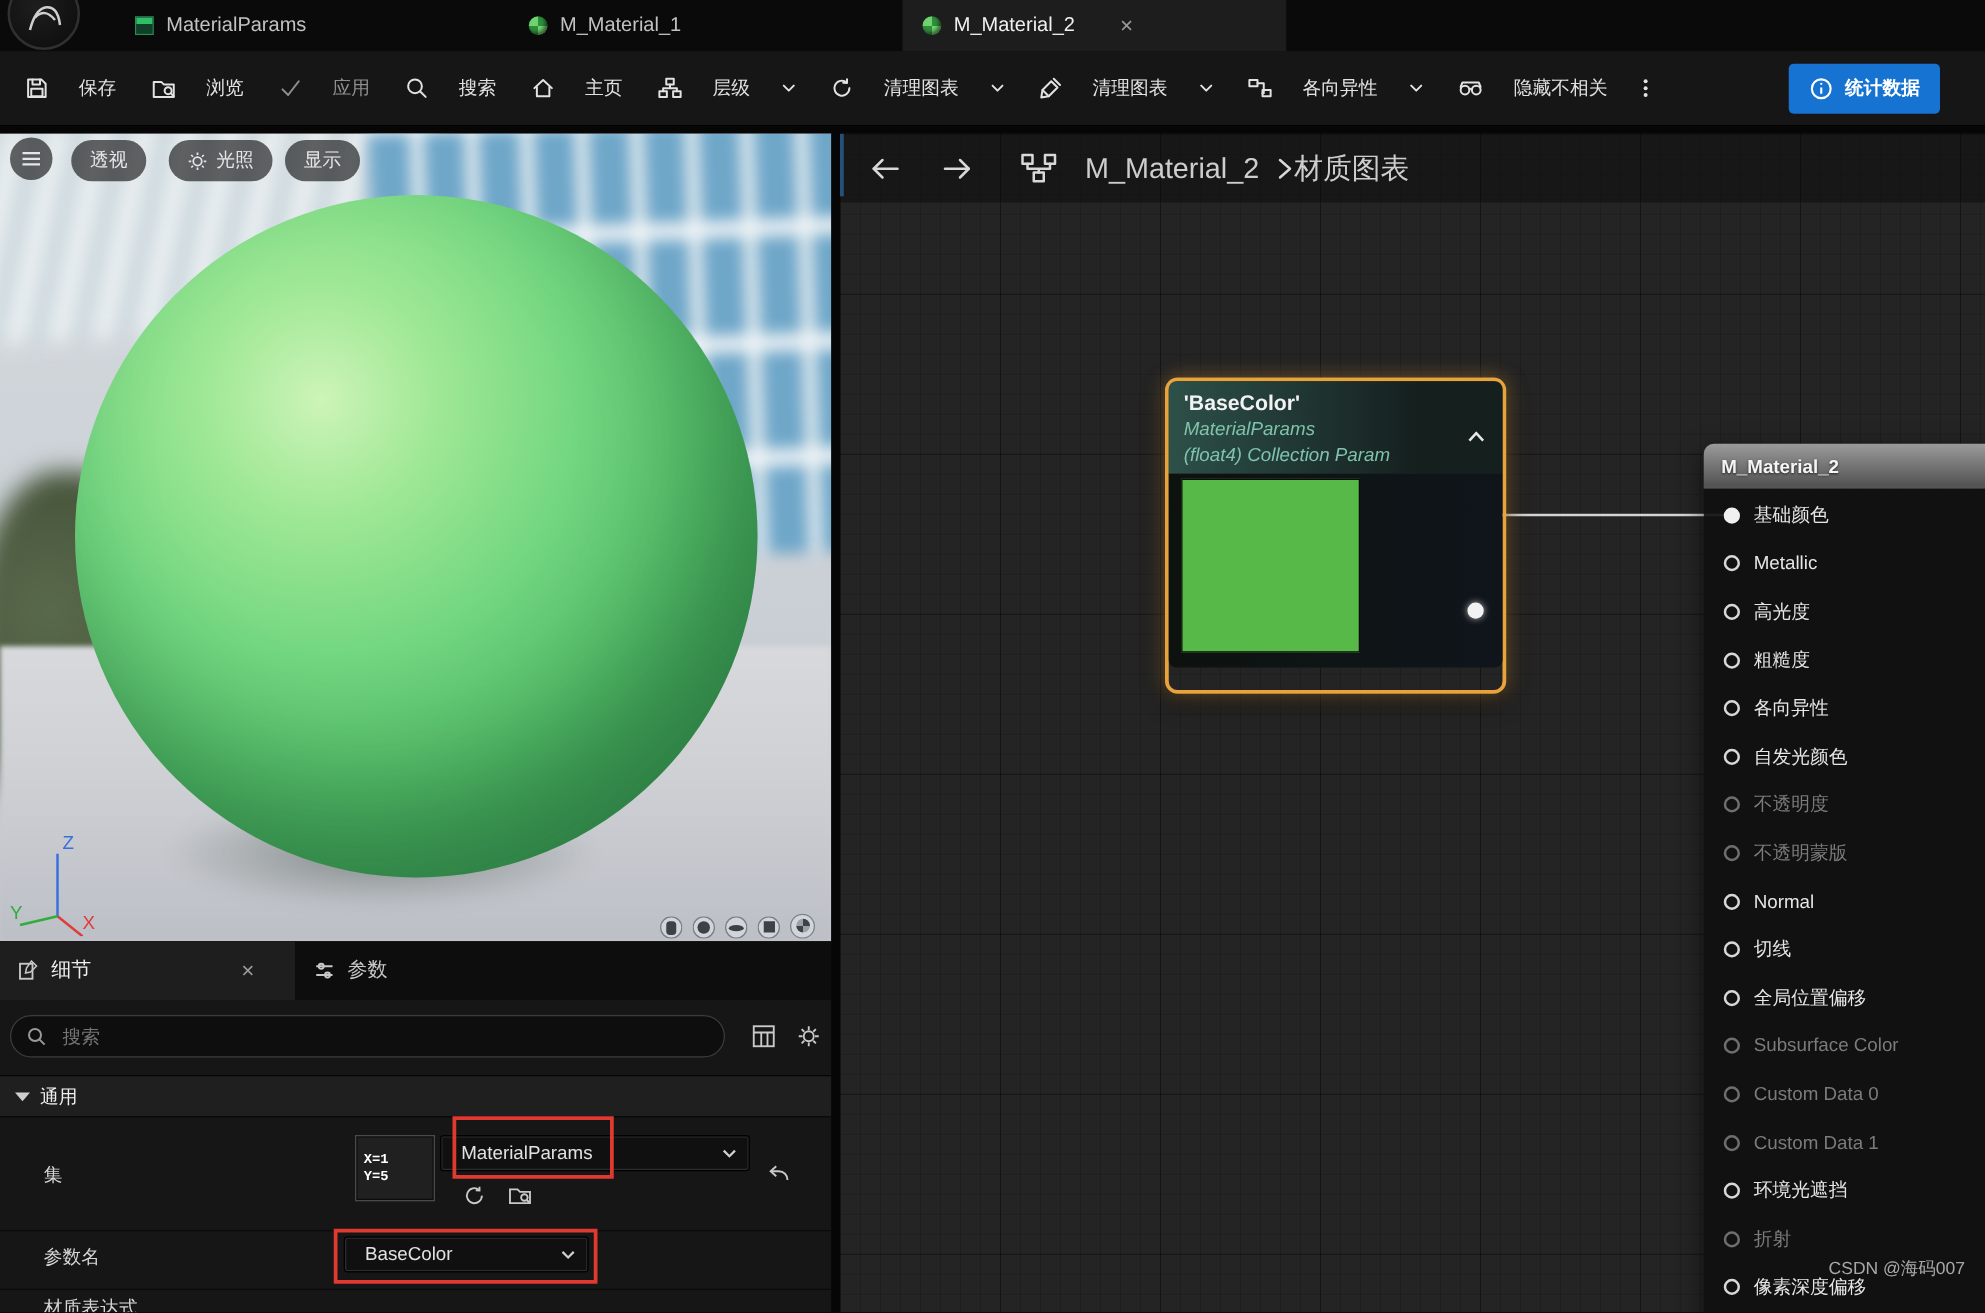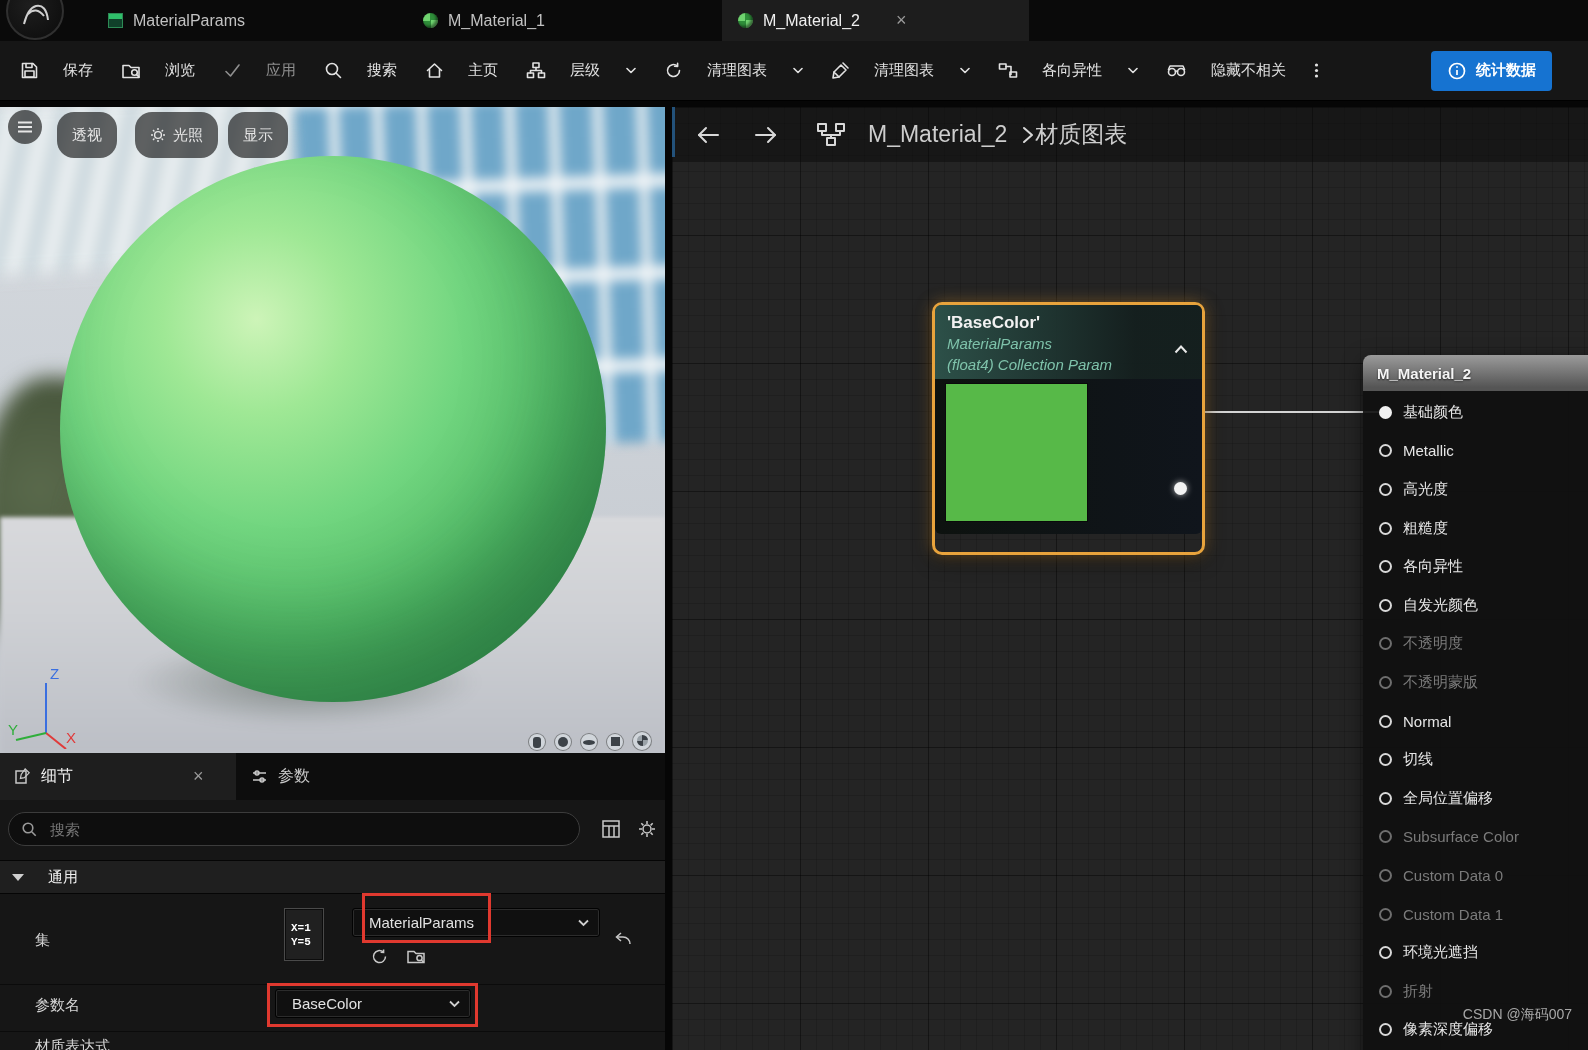--- a/index.html
+++ b/index.html
@@ -51,47 +51,47 @@
   .vp-trees2{position:absolute;left:70px;top:360px;width:90px;height:130px;border-radius:45%;
       background:radial-gradient(circle at 40% 40%,#61724f,#434f36);filter:blur(9px);}
   .vp-floor{position:absolute;left:0;top:410px;width:665px;height:236px;
       background:linear-gradient(180deg,#d8d9dc 0%,#cfd1d5 40%,#bcbfc6 100%);filter:blur(2px);}
   .vp-shadow{position:absolute;left:130px;top:530px;width:350px;height:90px;
       background:radial-gradient(ellipse at center,rgba(45,60,48,.45),rgba(45,60,48,0) 70%);
       filter:blur(6px);}
   .vp-sphere{position:absolute;left:60px;top:49px;width:546px;height:546px;border-radius:50%;
       background:radial-gradient(circle at 36% 30%,#cdf4b8 0%,#9fe895 18%,#72d680 40%,#53bd68 62%,#3d9d55 82%,#2f7f46 100%);
       box-shadow:inset -40px -70px 90px rgba(15,70,35,.35);}
-  .vp-btn{position:absolute;display:flex;align-items:center;gap:7px;height:46px;padding:0 15px;
+  .vp-btn{position:absolute;display:flex;align-items:center;gap:7px;height:33px;padding:0 15px;
       border-radius:17px;background:rgba(12,12,12,.62);color:#e6e6e6;font-size:15px;cursor:pointer;}
   .vp-burger{position:absolute;left:8px;top:3px;width:34px;height:34px;border-radius:50%;
       background:rgba(12,12,12,.62);display:flex;align-items:center;justify-content:center;cursor:pointer;}
   .shape-ico{position:absolute;width:18px;height:18px;border-radius:50%;
       background:rgba(215,220,225,.75);box-shadow:inset 0 0 0 1px rgba(40,40,40,.5);cursor:pointer;}
 
   
   .details{position:absolute;left:0;top:753px;width:665px;height:297px;background:#161616;overflow:hidden;}
   .dtab-strip{position:absolute;left:0;top:0;width:665px;height:47px;background:#0d0d0d;}
   .dtab{position:absolute;top:0;height:47px;display:flex;align-items:center;gap:10px;padding:0 14px;
         font-size:16px;color:#c8c8c8;cursor:pointer;}
   .dtab.active{background:#1e1e1e;color:#eee;width:236px;}
   .dtab svg{stroke:#c8c8c8;fill:none;stroke-width:1.5;}
   .search-box{position:absolute;left:8px;top:59px;width:572px;height:34px;border-radius:17px;
       background:#0e0e0e;border:1px solid #3c3c3c;display:flex;align-items:center;gap:10px;padding:0 12px;}
   .search-box input{flex:1;background:transparent;border:none;outline:none;color:#ddd;font-size:15px;
       font-family:inherit;}
   .d-icon{position:absolute;cursor:pointer;}
   .sect-head{position:absolute;left:0;top:107px;width:665px;height:34px;background:#1f1f1f;
       border-top:1px solid #050505;border-bottom:1px solid #050505;display:flex;align-items:center;
-      gap:24px;padding:0 12px;color:#efefef;font-size:15px;}
+      gap:8px;padding:0 12px;color:#efefef;font-size:15px;}
   .tri-down{width:0;height:0;border-left:6px solid transparent;border-right:6px solid transparent;
       border-top:7px solid #cfcfcf;}
   .prop-label{position:absolute;left:35px;color:#d6d6d6;font-size:15px;}
   .row-sep{position:absolute;left:0;width:665px;height:1px;background:#0b0b0b;}
-  .thumb{position:absolute;left:284px;top:155px;width:40px;height:53px;background:#202020;
+  .thumb{position:absolute;left:284px;top:155px;width:64px;height:53px;background:#202020;
       border:1px solid #4a4a4a;box-shadow:inset 0 0 0 1px #0c0c0c;display:flex;flex-direction:column;
       align-items:flex-start;justify-content:center;padding-left:6px;gap:2px;}
   .thumb span{color:#fff;font-size:11px;font-weight:bold;font-family:"Liberation Mono","DejaVu Sans Mono",monospace;}
   .dropdown{position:absolute;height:29px;background:#101010;border:1px solid #020202;
       box-shadow:inset 0 0 0 1px #2c2c2c;border-radius:3px;display:flex;align-items:center;
       justify-content:space-between;padding:0 10px 0 16px;color:#e2e2e2;font-size:15px;cursor:pointer;}
   .red-box{position:absolute;border:3px solid #e0392f;pointer-events:none;}
   .small-ico{stroke:#c9c9c9;fill:none;stroke-width:1.5;cursor:pointer;}
 
   

